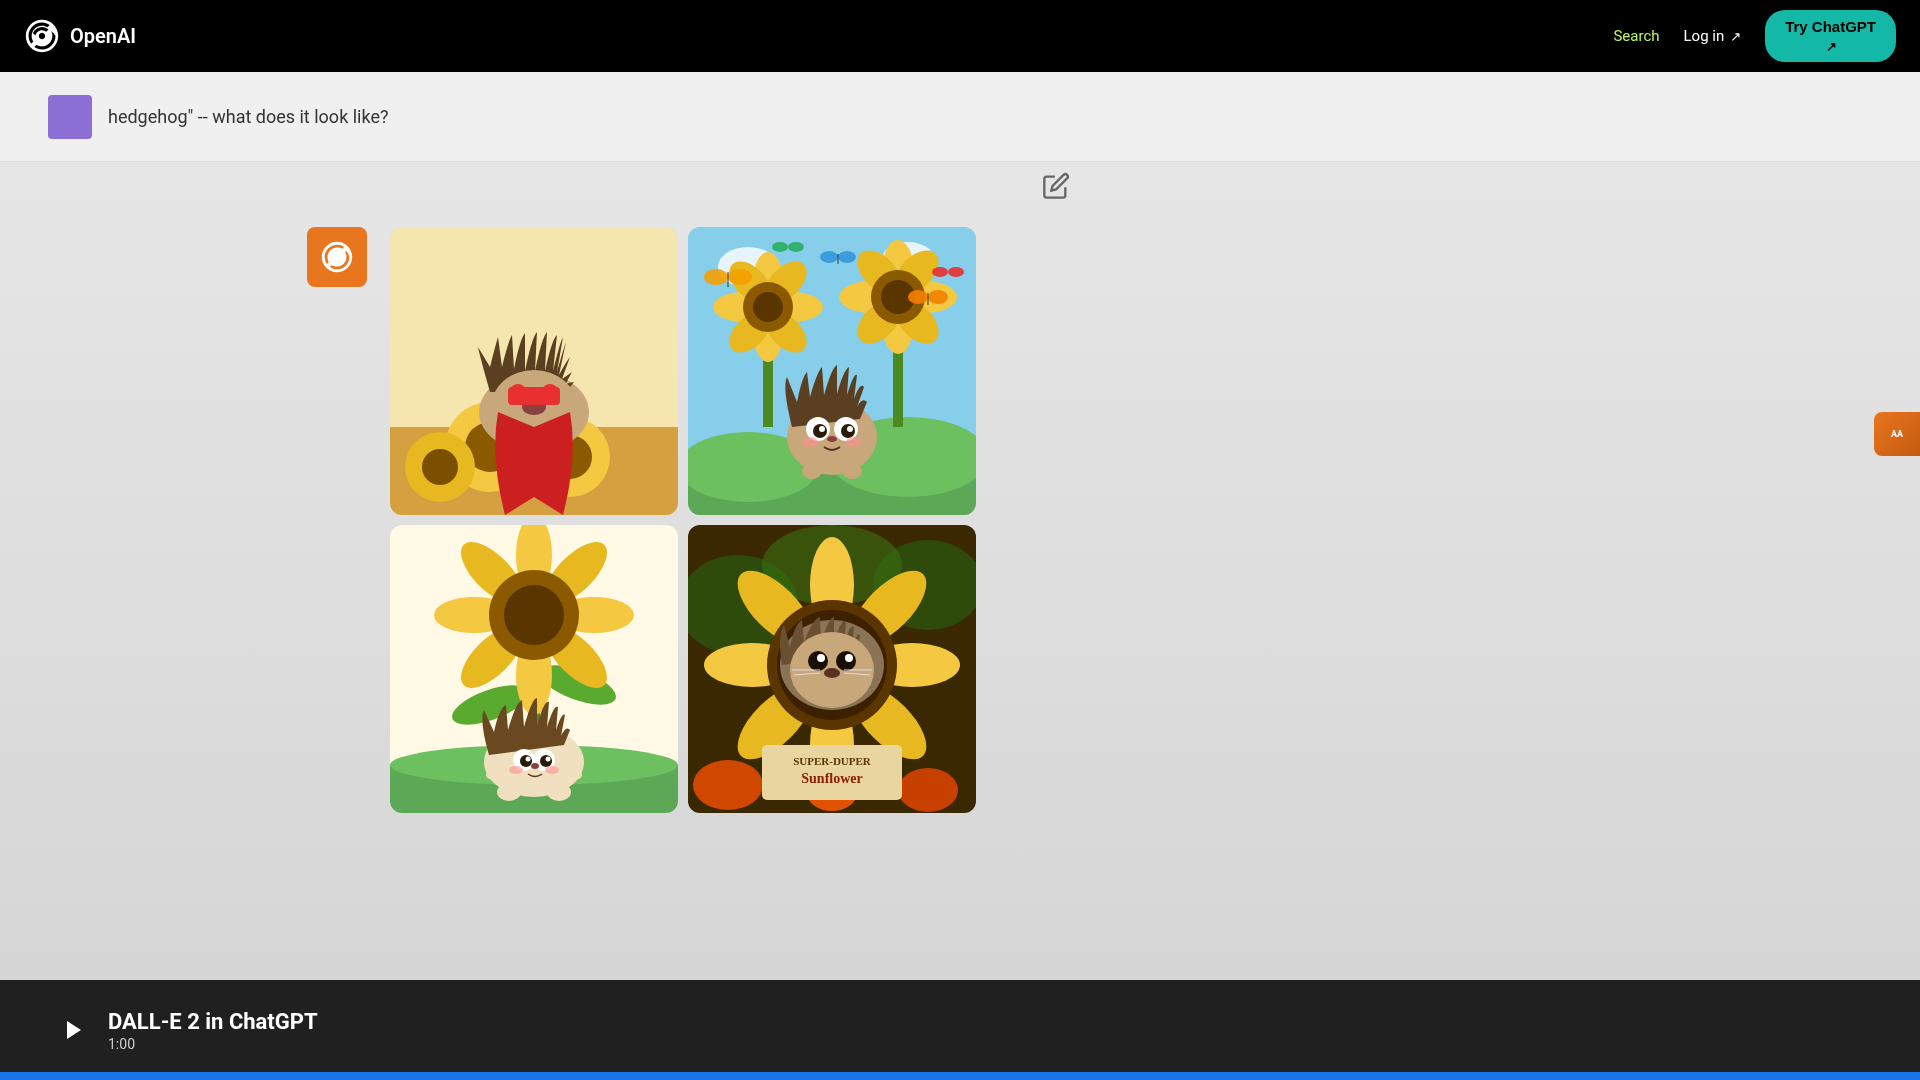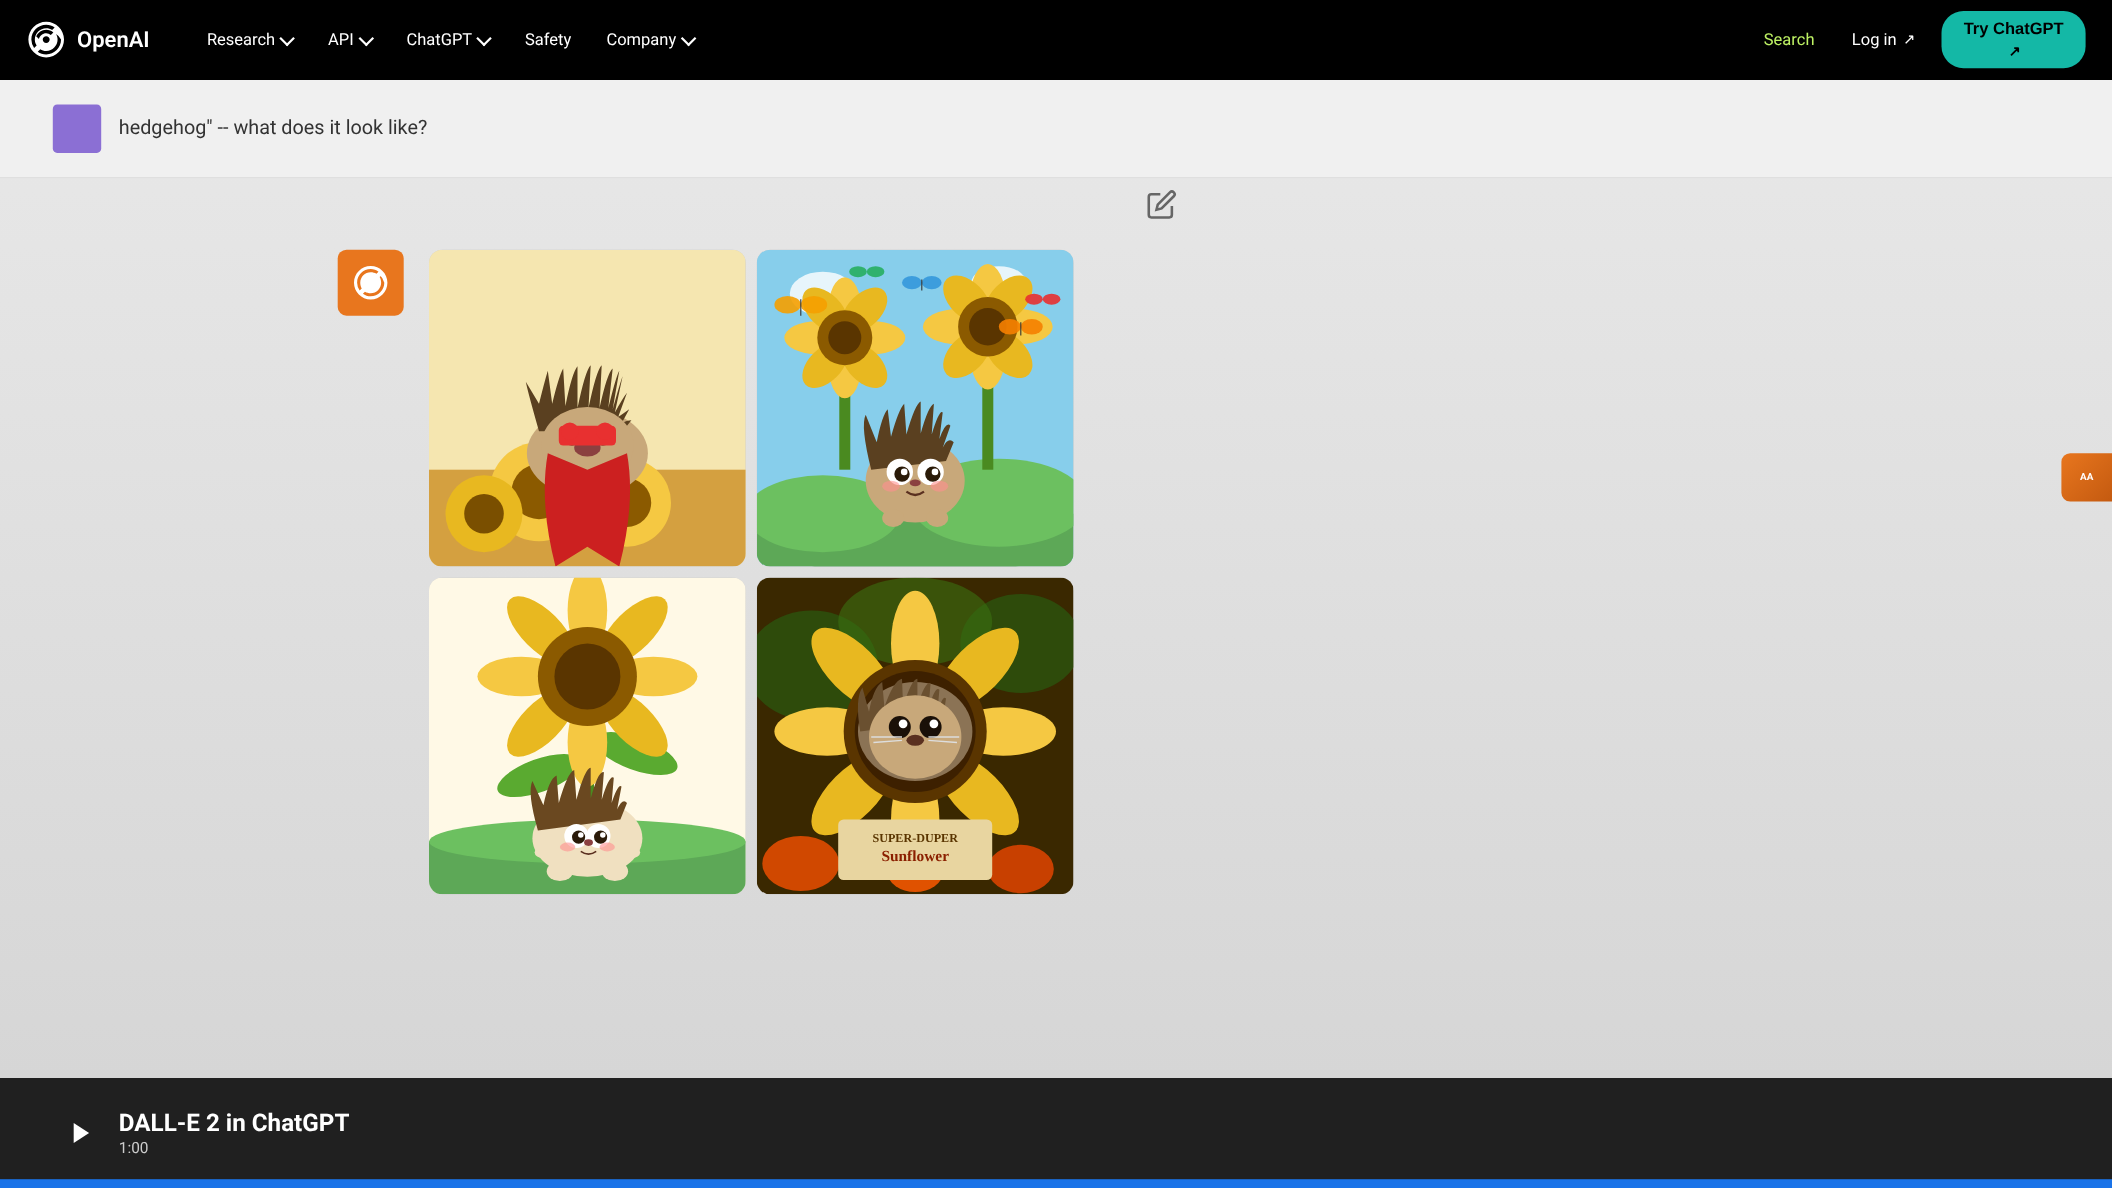--- a/index.html
+++ b/index.html
@@ -72,21 +72,20 @@
       cursor: pointer;
     }
     .nav-login {
       color: #fff;
       font-size: 15px;
       display: flex;
       align-items: center;
       gap: 4px;
       cursor: pointer;
       text-decoration: none;
-      margin-left: 10px;
     }
     .nav-try {
       color: #000;
       background: #14b8a6;
       border: none;
       border-radius: 20px;
       padding: 8px 20px;
       font-size: 15px;
       font-weight: 600;
       cursor: pointer;
@@ -292,41 +291,20 @@
 <body>
 
 <nav class="navbar">
   <div class="nav-left">
     <a class="nav-logo">
       <svg viewBox="0 0 40 40">
         <path d="M20 2C10.06 2 2 10.06 2 20s8.06 18 18 18 18-8.06 18-18S29.94 2 20 2zm0 3c3.2 0 6.15 1.05 8.54 2.8l-2.54 2.54C24.3 9.14 22.21 8.5 20 8.5c-6.35 0-11.5 5.15-11.5 11.5 0 2.21.63 4.3 1.84 6l-2.54 2.54A14.96 14.96 0 015 20c0-8.28 6.72-15 15-15zm0 5c2.76 0 5.3 1.04 7.22 2.75l-2.55 2.55A7.48 7.48 0 0020 13.5c-3.59 0-6.59 2.52-7.33 5.88L9.9 16.7A11.96 11.96 0 0120 10zm9.22 3.78A14.96 14.96 0 0135 20c0 8.28-6.72 15-15 15-3.2 0-6.15-1.05-8.54-2.8l2.54-2.54C15.7 30.86 17.79 31.5 20 31.5c6.35 0 11.5-5.15 11.5-11.5 0-2.21-.63-4.3-1.84-6l2.54-2.54zM20 16.5c1.93 0 3.5 1.57 3.5 3.5s-1.57 3.5-3.5 3.5-3.5-1.57-3.5-3.5 1.57-3.5 3.5-3.5z"></path>
       </svg>
       <span>OpenAI</span>
     </a>
-    <div class="nav-links">
-      <a class="nav-link">
-        <span>Research</span>
-        <span class="chevron"></span>
-      </a>
-      <a class="nav-link">
-        <span>API</span>
-        <span class="chevron"></span>
-      </a>
-      <a class="nav-link">
-        <span>ChatGPT</span>
-        <span class="chevron"></span>
-      </a>
-      <a class="nav-link">
-        <span>Safety</span>
-      </a>
-      <a class="nav-link">
-        <span>Company</span>
-        <span class="chevron"></span>
-      </a>
-    </div>
   </div>
   <div class="nav-right">
     <span class="nav-search">Search</span>
     <a class="nav-login">
       <span>Log in</span>
       <span class="arrow-ext">↗</span>
     </a>
     <button class="nav-try">
       <span>Try ChatGPT</span>
       <span class="arrow-ext">↗</span>

